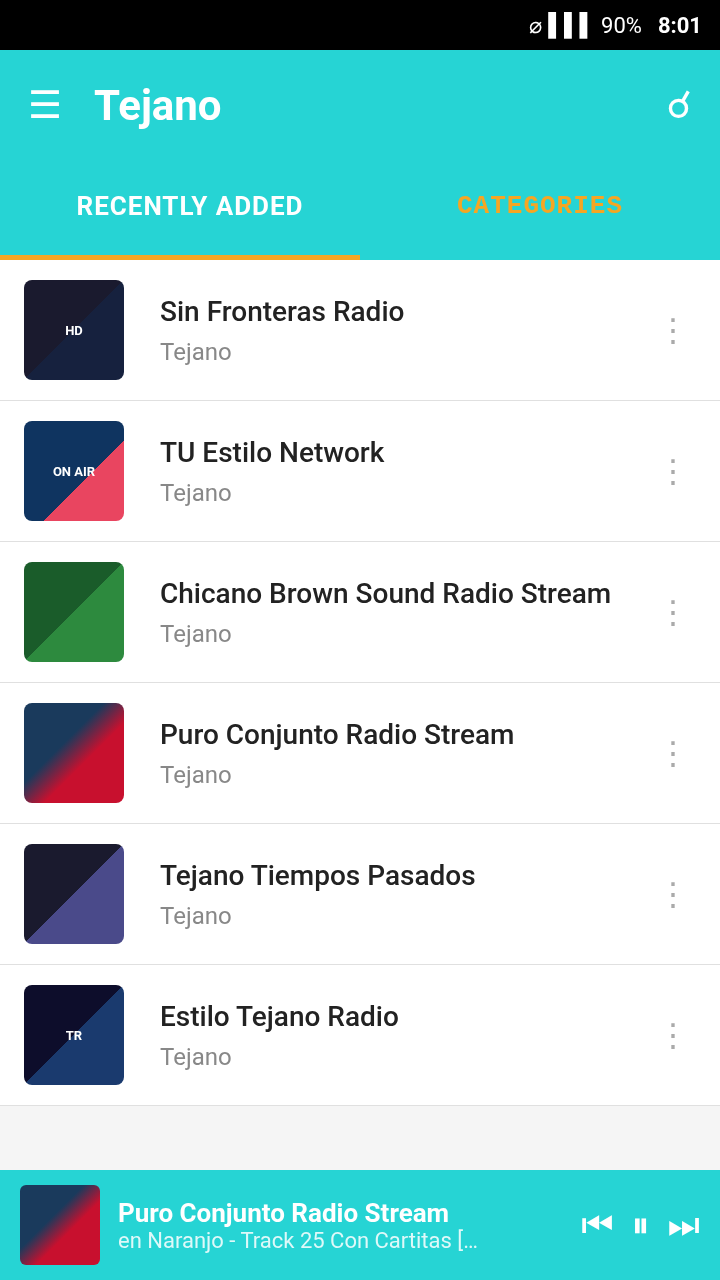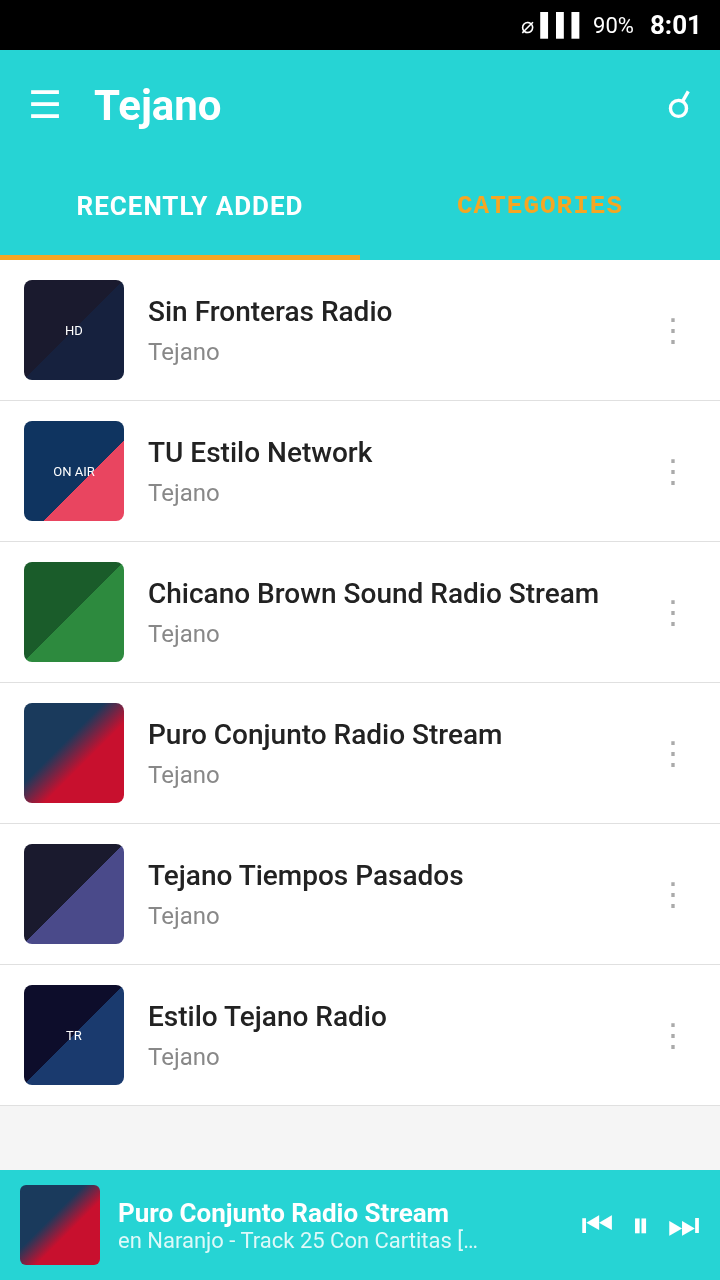--- a/index.html
+++ b/index.html
@@ -26,21 +26,21 @@
     }
     .status-bar-icons {
       display: flex;
       align-items: center;
       gap: 6px;
       color: #fff;
       font-size: 22px;
     }
     .status-time {
       color: #fff;
-      font-size: 26px;
+      font-size: 22px;
       font-weight: bold;
       margin-left: 8px;
     }
 
     
     .header {
       width: 720px;
       height: 110px;
       background: #26D4D4;
       display: flex;
@@ -119,29 +119,29 @@
       border-bottom: 1px solid #e0e0e0;
       background: #fff;
       cursor: pointer;
       min-height: 120px;
     }
     .radio-thumb {
       width: 100px;
       height: 100px;
       border-radius: 8px;
       background: #333;
-      margin-right: 24px;
+      margin-right: 36px;
       flex-shrink: 0;
       overflow: hidden;
       display: flex;
       align-items: center;
       justify-content: center;
       font-size: 13px;
       color: #fff;
-      font-weight: normal;
+      font-weight: bold;
     }
     
     .thumb-1 { background: linear-gradient(135deg, #1a1a2e 50%, #16213e 50%); }
     .thumb-2 { background: linear-gradient(135deg, #0f3460 60%, #e94560 60%); }
     .thumb-3 { background: linear-gradient(135deg, #1a5c2a 50%, #2d8a3e 50%); }
     .thumb-4 { background: linear-gradient(135deg, #1a3a5c 40%, #c8102e 60%); }
     .thumb-5 { background: linear-gradient(135deg, #1a1a2e 50%, #4a4a8a 50%); }
     .thumb-6 { background: linear-gradient(135deg, #0d0d2b 50%, #1a3a6e 50%); }
 
     .radio-info {

